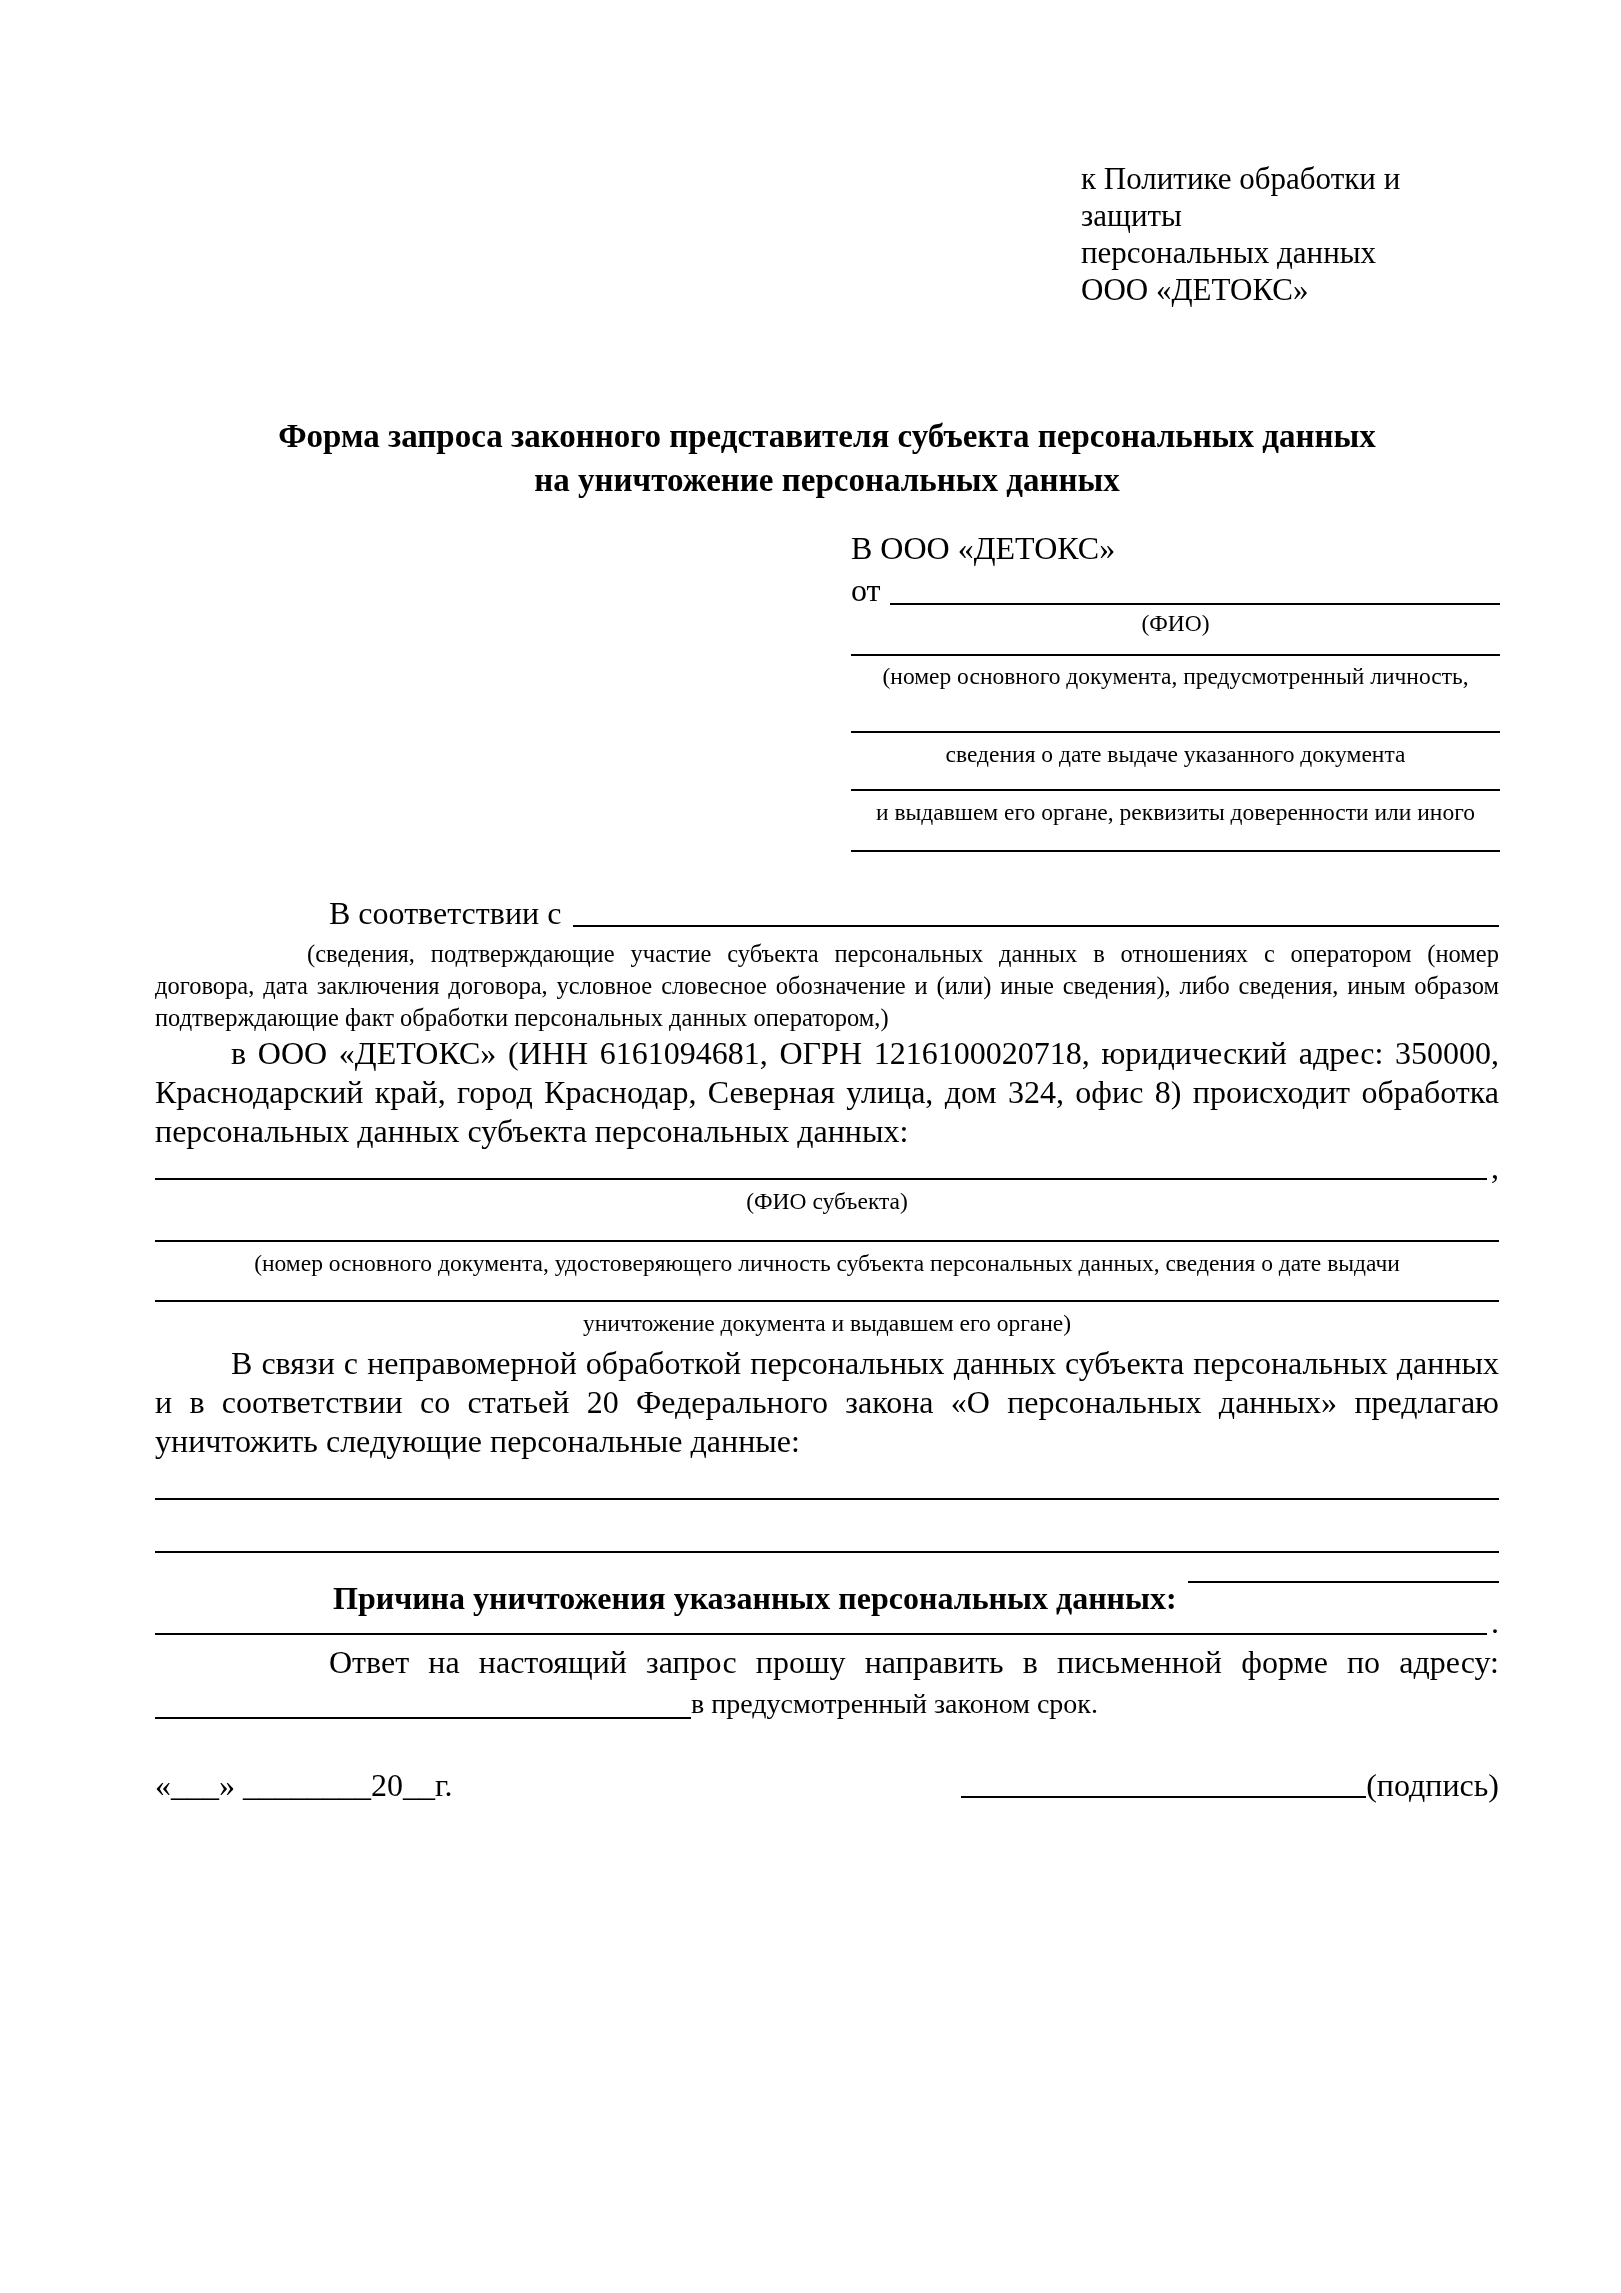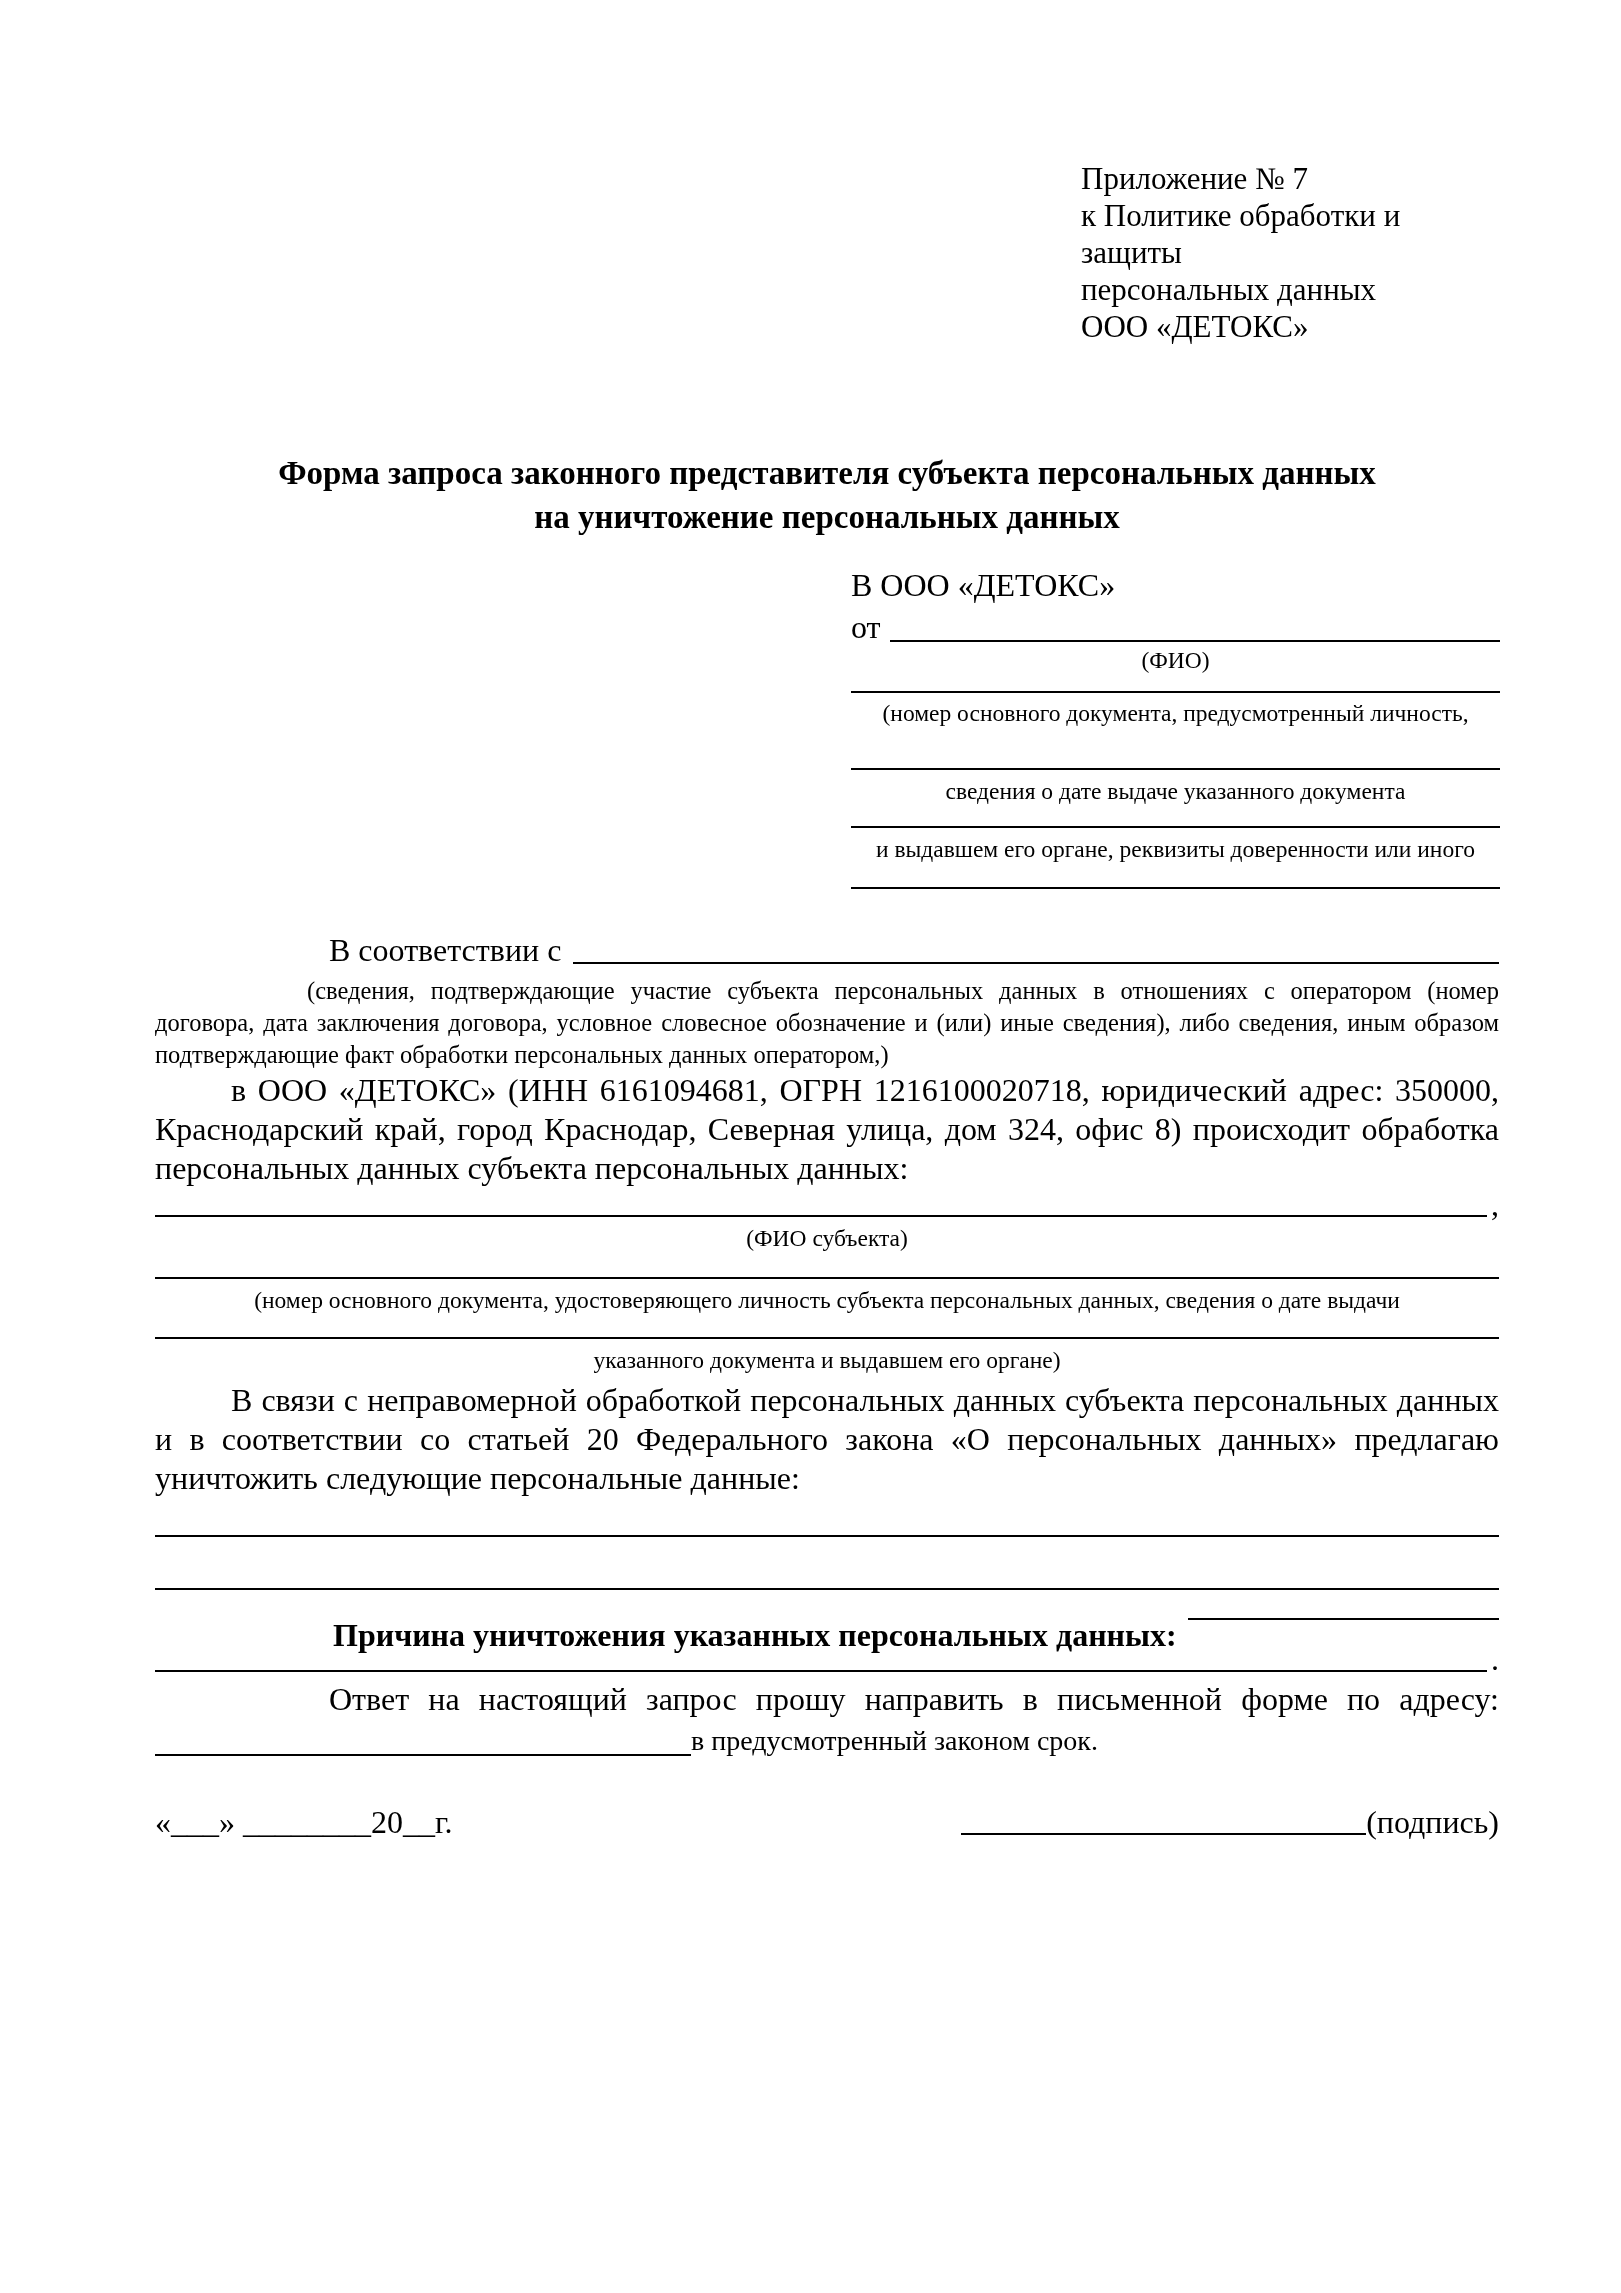--- a/index.html
+++ b/index.html
@@ -54,21 +54,20 @@
   .sig-group { display:flex; align-items:flex-end; }
   .sig-line { width:405px; border-bottom:2.9px solid #000; margin-bottom:5.9px; }
   .sig-cap { white-space:nowrap; }
 </style>
 </head>
 <body>
 
 <div class="page">
 
   <div class="header-block">
-    <div>Приложение № 7</div>
     <div>к Политике обработки и защиты</div>
     <div>персональных данных</div>
     <div>ООО «ДЕТОКС»</div>
   </div>
 
   <div class="doc-title">
     <div>Форма запроса законного представителя субъекта персональных данных</div>
     <div>на уничтожение персональных данных</div>
   </div>
 
@@ -104,21 +103,21 @@
   <div class="tail-char-line">
     <span class="fill-line"></span>
     <span class="tail">,</span>
   </div>
   <div class="caption center-cap">(ФИО субъекта)</div>
 
   <div class="rule rl1"></div>
   <div class="caption">(номер основного документа, удостоверяющего личность субъекта персональных данных, сведения о дате выдачи</div>
 
   <div class="rule rl2"></div>
-  <div class="caption">указанного документа и выдавшем его органе)</div>
+  <div class="caption">уничтожение документа и выдавшем его органе)</div>
 
   <div class="para request">В связи с неправомерной обработкой персональных данных субъекта персональных данных и в соответствии со статьей 20 Федерального закона «О персональных данных» предлагаю уничтожить следующие персональные данные:</div>
 
   <div class="rule blankA"></div>
   <div class="rule blankB"></div>
 
   <div class="reason">
     <span class="label">Причина уничтожения указанных персональных данных:</span>
     <span class="fill-line"></span>
   </div>

